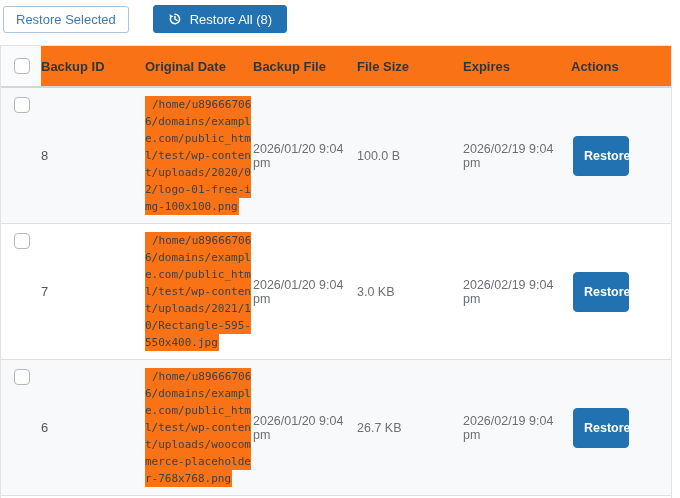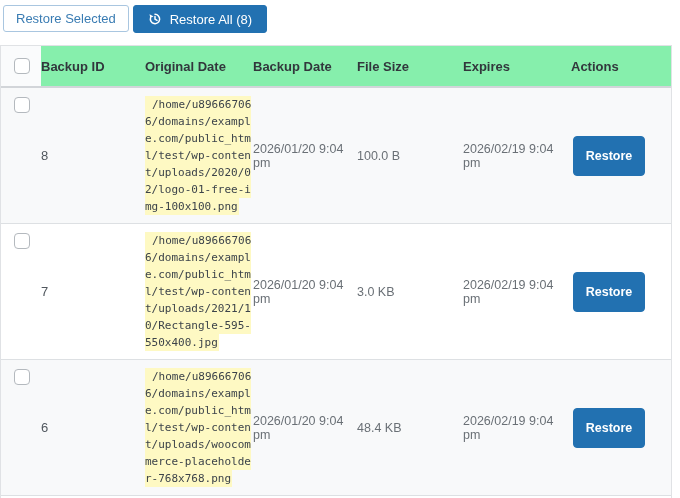--- a/index.html
+++ b/index.html
@@ -1,39 +1,39 @@
 <!DOCTYPE html>
 <html><head>
 <meta charset="utf-8">
 <style>
   * { margin:0; padding:0; box-sizing:border-box; }
   html,body { width:680px; height:498px; overflow:hidden; background:#fff;
               font-family:"Liberation Sans", sans-serif; }
 
   
-  .toolbar { display:flex; align-items:flex-start; gap:4px; margin:5px 0 12px 3px; }
+  .toolbar { display:flex; align-items:center; gap:24px; margin:5px 0 12px 3px; }
   .btn-outline {
     background:#fff; border:1px solid #a9c6e0; color:#3a7cb3;
     font-size:13px; padding:5px 12px; border-radius:3px; cursor:pointer;
     font-family:"Liberation Sans", sans-serif; height:27px;
   }
   .btn-primary {
     background:#2271b1; border:1px solid #2271b1; color:#fff;
     font-size:13px; padding:5px 14px; border-radius:3px; cursor:pointer;
     display:inline-flex; align-items:center; gap:8px; height:28px;
     font-family:"Liberation Sans", sans-serif;
   }
   .btn-primary svg { display:block; }
 
   
   .table-wrap { width:672px; border:1px solid #e0e2e5; background:#fff; }
   table { width:100%; border-collapse:collapse; table-layout:fixed; }
 
   thead th {
-    background:#86efac; text-align:left; font-size:13px; font-weight:bold;
+    background:#f97316; text-align:left; font-size:13px; font-weight:bold;
     color:#32373c; padding:12px 4px 12px 0; border-bottom:2px solid #d2d5d9;
     vertical-align:middle;
   }
   thead th.check { background:#fafbfc; }
 
   td {
     font-size:12.5px; color:#6a7076; vertical-align:middle;
     padding:8px 4px 8px 0; border-bottom:1px solid #dde0e3; background:#fff;
   }
   tr.stripe td { background:#f8f9fa; }
@@ -45,27 +45,27 @@
     appearance:none; -webkit-appearance:none; width:16px; height:16px;
     border:1px solid #b4b9be; border-radius:4px; background:#fff;
     cursor:pointer; display:block;
   }
 
   td.id-cell { color:#50575e; font-size:13px; }
 
   .path-box { width:107px; }
   code.path {
     display:inline; font-family:"DejaVu Sans Mono", monospace;
-    font-size:11px; line-height:17px; color:#3c434a; background:#fef9c3;
+    font-size:11px; line-height:17px; color:#3c434a; background:#f97316;
     word-break:break-all; padding:2px 1px 2px 7px;
   }
 
   .btn-restore {
     background:#2271b1; border:1px solid #2271b1; color:#fff;
-    font-size:12.5px; font-weight:bold; padding:12px 10px; width:72px;
+    font-size:12.5px; font-weight:bold; padding:12px 10px; width:56px;
     border-radius:4px; cursor:pointer; margin-left:2px;
     font-family:"Liberation Sans", sans-serif;
   }
 
   tr.filler td { border-bottom:none; background:#fff; height:40px; }
 </style>
 </head>
 <body>
 
 <div class="toolbar">
@@ -93,21 +93,21 @@
         <col style="width:108px">
         <col>
     </colgroup>
     <thead>
       <tr>
         <th class="check">
           <input type="checkbox" style="">
         </th>
         <th>Backup ID</th>
         <th>Original Date</th>
-        <th>Backup Date</th>
+        <th>Backup File</th>
         <th>File Size</th>
         <th>Expires</th>
         <th>Actions</th>
       </tr>
     </thead>
     <tbody>
       <tr class="stripe">
         <td class="check">
           <input type="checkbox" style="">
         </td>
@@ -141,21 +141,21 @@
 
       <tr class="stripe">
         <td class="check">
           <input type="checkbox" style="">
         </td>
         <td class="id-cell">6</td>
         <td>
           <div class="path-box"><code class="path">/home/u896667066/domains/example.com/public_html/test/wp-content/uploads/woocommerce-placeholder-768x768.png</code></div>
         </td>
         <td>2026/01/20 9:04 pm</td>
-        <td>48.4 KB</td>
+        <td>26.7 KB</td>
         <td>2026/02/19 9:04 pm</td>
         <td>
           <button class="btn-restore">Restore</button>
         </td>
       </tr>
 
       <tr class="filler">
         <td colspan="7"></td>
       </tr>
     </tbody>

